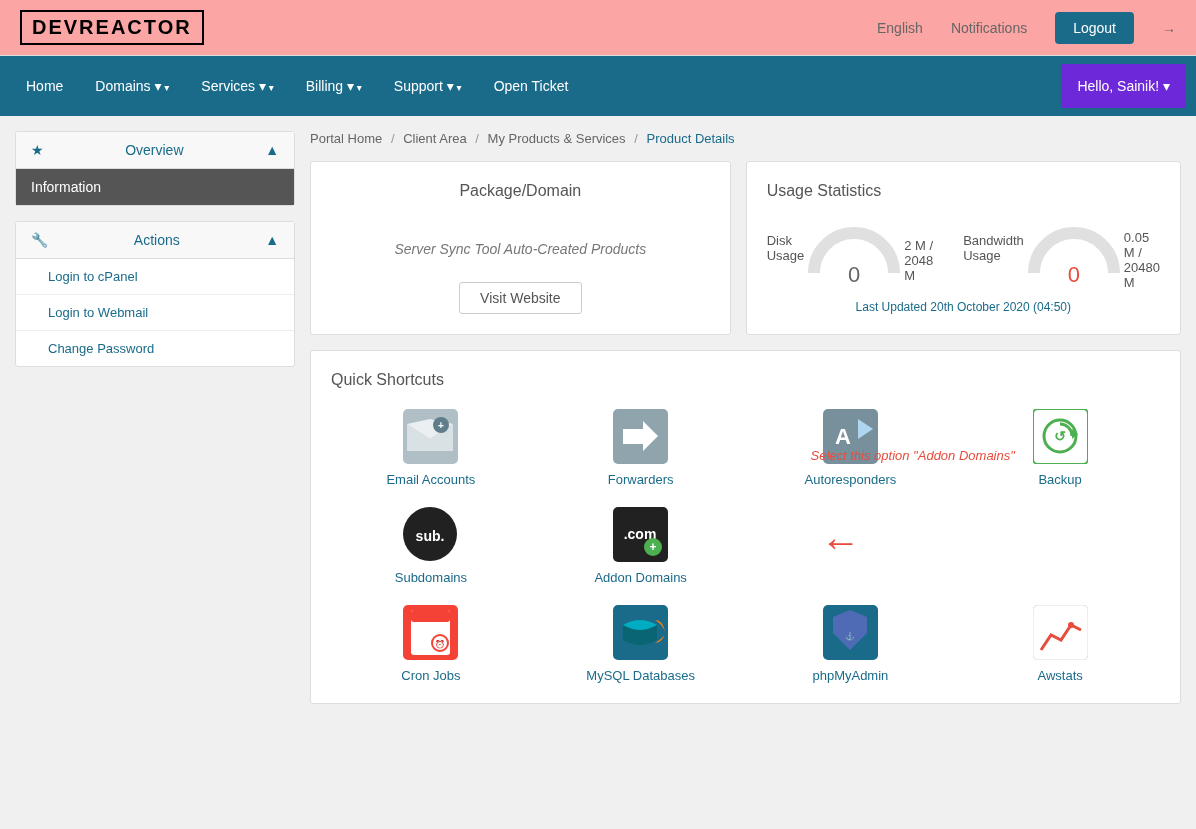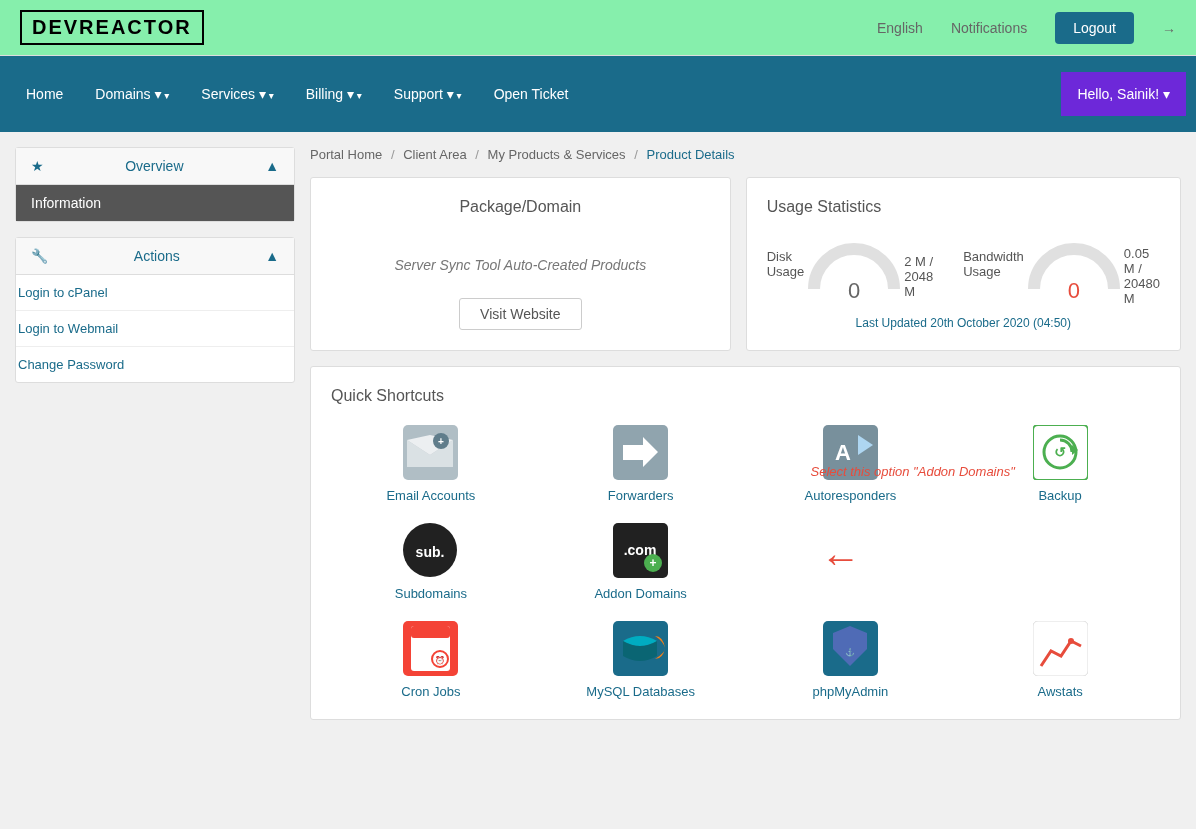--- a/index.html
+++ b/index.html
@@ -1,20 +1,20 @@
 <!DOCTYPE html>
 <html><head>
   <meta charset="utf-8">
   <style>
     * { margin: 0; padding: 0; box-sizing: border-box; }
     body { font-family: Arial, sans-serif; font-size: 14px; background: #f0f0f0; }
 
     
     .header {
-      background: #86efac;
+      background: #fca5a5;
       display: flex;
       align-items: center;
       justify-content: space-between;
       padding: 10px 20px;
       border-bottom: 1px solid #ddd;
     }
     .logo {
       border: 2px solid #000;
       padding: 4px 10px;
       font-size: 20px;
@@ -46,21 +46,21 @@
       color: #666;
       font-size: 18px;
       cursor: pointer;
     }
 
     
     .navbar {
       background: #1a6b8a;
       display: flex;
       align-items: center;
-      padding: 16px 10px;
+      padding: 8px 10px;
     }
     .navbar a {
       color: #fff;
       text-decoration: none;
       padding: 14px 16px;
       font-size: 14px;
       display: inline-block;
     }
     .navbar .dropdown { position: relative; display: inline-block; }
     .navbar .dropdown > a::after { content: ' ▾'; font-size: 10px; }
@@ -101,21 +101,21 @@
       font-size: 14px;
       cursor: pointer;
     }
     .sidebar-active {
       background: #555;
       color: #fff;
       padding: 10px 15px;
       font-size: 14px;
     }
     .sidebar-item {
-      padding: 10px 2px;
+      padding: 10px 32px;
       border-bottom: 1px solid #eee;
       color: #1a6b8a;
       cursor: pointer;
       font-size: 13px;
     }
     .sidebar-item:last-child { border-bottom: none; }
 
     
     .content {
       flex: 1;

